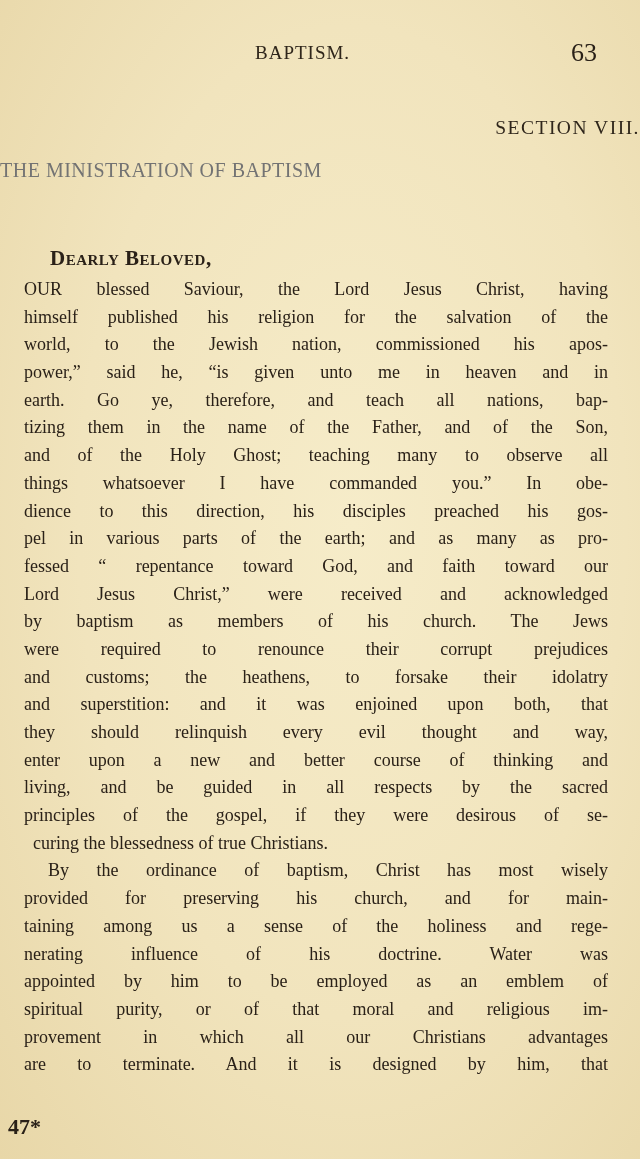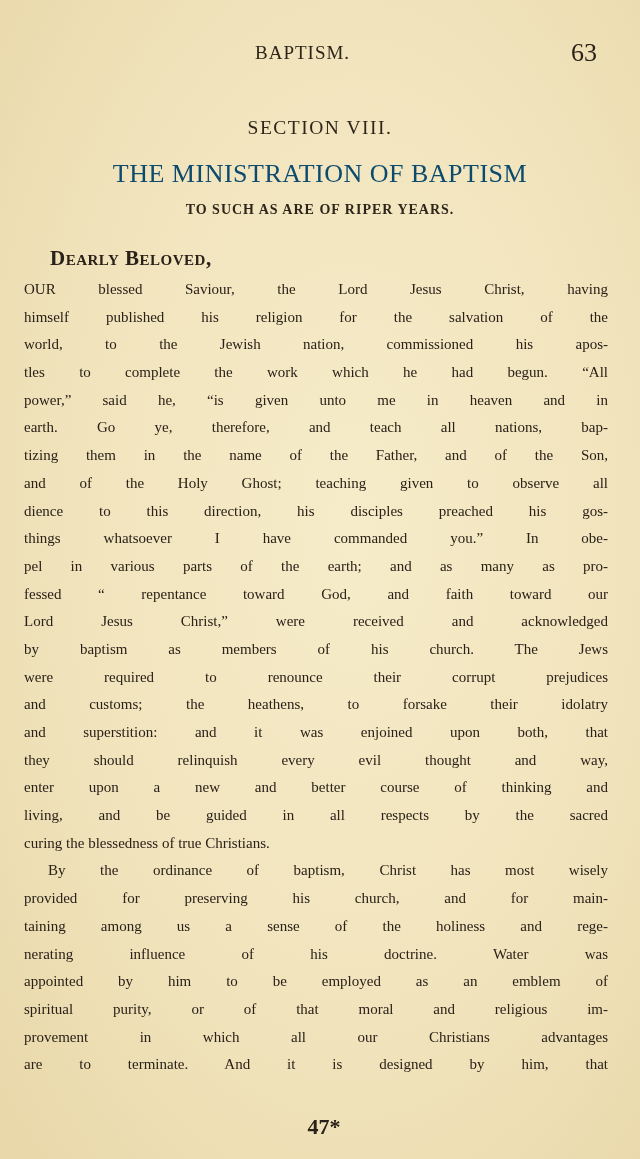--- a/index.html
+++ b/index.html
@@ -16,85 +16,84 @@
   }
   .running-title {
     position:absolute; left:255px; top:4px;
     font-size:19px; letter-spacing:1px; color:#2f261b;
   }
   .page-number {
     position:absolute; left:571px; top:0px;
     font-size:26px; color:#2a2118;
   }
   .section-label {
-    position:absolute; top:117px; left:0; width:640px; text-align:center;
+    position:absolute; top:117px; left:0; width:640px; text-align:right;
     font-size:19.5px; letter-spacing:1.5px; color:#2f261b;
   }
   .section-title {
-    position:absolute; top:159px; left:0; width:640px; text-align:center;
-    font-size:26px; letter-spacing:0.5px; color:#0c4a6e;
+    position:absolute; top:159px; left:0; width:640px; text-align:left;
+    font-size:20px; letter-spacing:0.5px; color:#737373;
   }
   .section-subtitle {
     position:absolute; top:202px; left:0; width:640px; text-align:center;
     font-size:14px; letter-spacing:1px; font-weight:bold; color:#2f261b;
   }
   .salutation {
     position:absolute; top:246px; left:50px;
     font-size:21px; font-variant:small-caps; letter-spacing:0.5px; color:#2a2118;font-weight:bold;
   }
   .body-lines { position:absolute; left:24px; top:276px; width:584px; }
   .line {
-    height:27.7px; line-height:27.7px; font-size:15px;
+    height:27.7px; line-height:27.7px; font-size:18px;
     white-space:nowrap; text-align:justify; text-align-last:justify;
     color:#2a2118;
   }
-  .line.last { text-align-last:left; }
+  .line.last { text-align-last:left;margin-left:9px; }
   .line.indent { padding-left:24px; }
   .signature {
-    position:absolute; top:1114px; left:0; width:640px; text-align:center;
+    position:absolute; top:1114px; left:0; width:640px; 
     font-size:22px; font-weight:bold; color:#2a2118; padding-left:8px; box-sizing:border-box;
   }
 </style>
 </head>
 <body>
 
 <div class="page">
   <div class="running-head">
     <span class="running-title">BAPTISM.</span>
     <span class="page-number">63</span>
   </div>
 
   <div class="section-label">SECTION VIII.</div>
   <div class="section-title">THE MINISTRATION OF BAPTISM</div>
-  <div class="section-subtitle">TO SUCH AS ARE OF RIPER YEARS.</div>
 
   <div class="salutation">Dearly Beloved,</div>
 
   <div class="body-lines">
     <div>
       <div class="line">OUR blessed Saviour, the Lord Jesus Christ, having</div>
       <div class="line">himself published his religion for the salvation of the</div>
       <div class="line">world, to the Jewish nation, commissioned his apos-</div>
-      <div class="line">tles to complete the work which he had begun. “All</div>
       <div class="line">power,” said he, “is given unto me in heaven and in</div>
       <div class="line">earth.  Go ye, therefore, and teach all nations, bap-</div>
       <div class="line">tizing them in the name of the Father, and of the Son,</div>
-      <div class="line">and of the Holy Ghost; teaching given to observe all</div>
+      <div class="line">and of the Holy Ghost; teaching many to observe all</div>
+      <div class="line">things whatsoever I have commanded you.”  In obe-</div>
       <div class="line">dience to this direction, his disciples preached his gos-</div>
-      <div class="line">things whatsoever I have commanded you.”  In obe-</div>
       <div class="line">pel in various parts of the earth; and as many as pro-</div>
       <div class="line">fessed “ repentance toward God, and faith toward our</div>
       <div class="line">Lord Jesus Christ,” were received and acknowledged</div>
       <div class="line">by baptism as members of his church.  The Jews</div>
       <div class="line">were required to renounce their corrupt prejudices</div>
       <div class="line">and customs; the heathens, to forsake their idolatry</div>
       <div class="line">and superstition: and it was enjoined upon both, that</div>
       <div class="line">they should relinquish every evil thought and way,</div>
       <div class="line">enter upon a new and better course of thinking and</div>
       <div class="line">living, and be guided in all respects by the sacred</div>
+      <div class="line">principles of the gospel, if they were desirous of se-</div>
       <div class="line last">curing the blessedness of true Christians.</div>
     </div>
     <div>
       <div class="line indent">By the ordinance of baptism, Christ has most wisely</div>
       <div class="line">provided for preserving his church, and for main-</div>
       <div class="line">taining among us a sense of the holiness and rege-</div>
       <div class="line">nerating influence of his doctrine.  Water was</div>
       <div class="line">appointed by him to be employed as an emblem of</div>
       <div class="line">spiritual purity, or of that moral and religious im-</div>
       <div class="line">provement in which all our Christians advantages</div>

